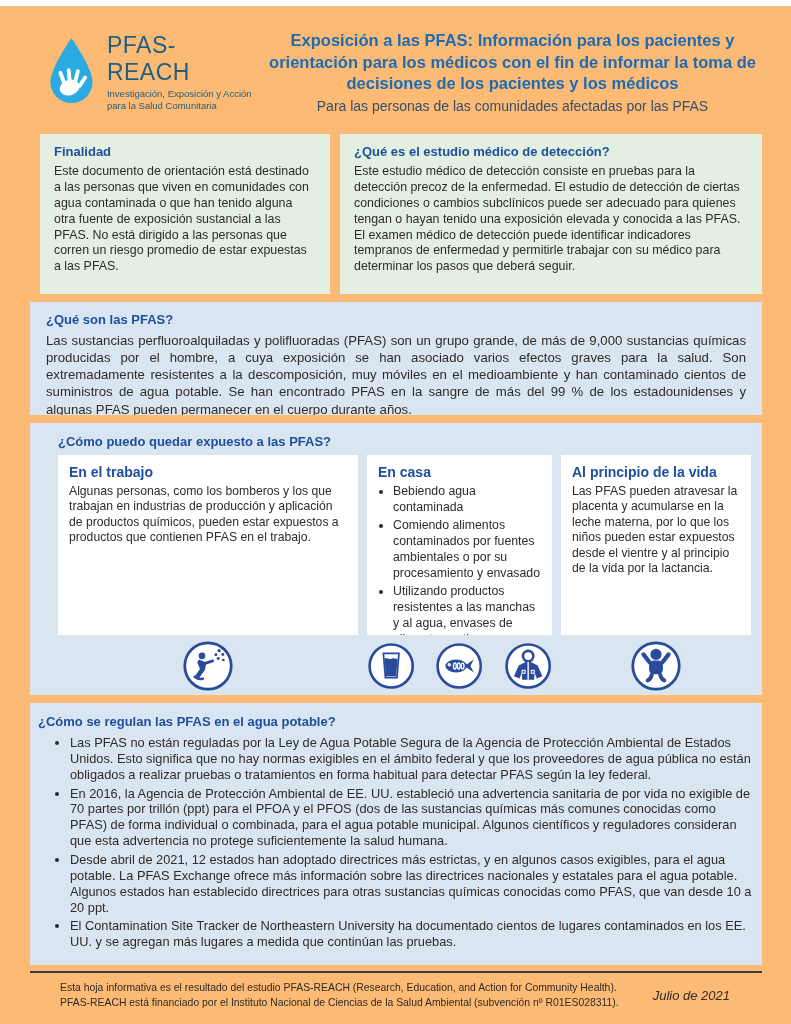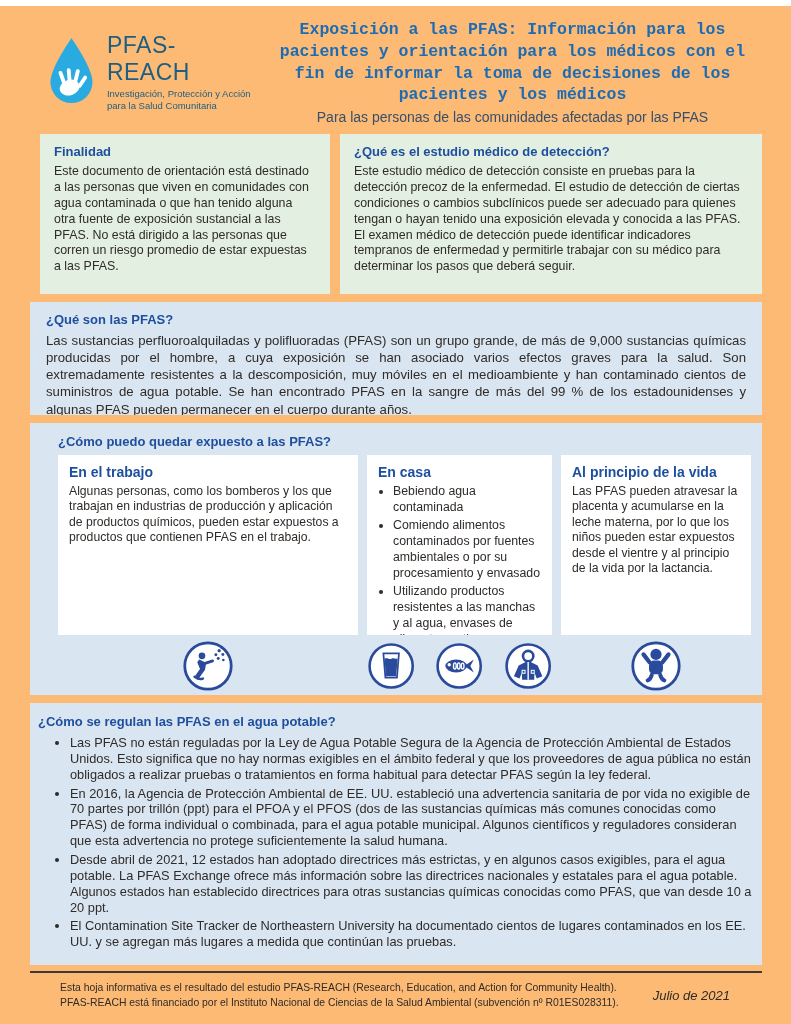--- a/index.html
+++ b/index.html
@@ -9,21 +9,21 @@
     background:#fdba74; overflow:hidden;
     font-family:"Liberation Sans", sans-serif; color:#2f2b28;
   }
   
   .header { display:flex; align-items:center; margin-top:14px; padding:0 28px 0 44px; height:104px; }
   .logo { display:flex; align-items:center; width:212px; flex:0 0 212px; }
   .logo-text { margin-left:8px; }
   .logo-name { font-size:23px; letter-spacing:.5px; color:#1d5e82; font-weight:400; }
   .logo-tagline { font-size:9.5px; color:#1d5e82; line-height:1.25; margin-top:2px; }
   .title-block { flex:1; text-align:center; padding-left:6px; }
-  .title-block h1 { font-size:16.5px; line-height:1.32; color:#1b6cb5; font-weight:bold;font-family:Liberation Mono, monospace; }
+  .title-block h1 { font-size:16.5px; line-height:1.32; color:#1b6cb5; font-weight:bold; }
   .subtitle { font-size:14px; color:#374f6b; margin-top:3px; }
   
   .green-row { display:flex; gap:10px; margin:10px 29px 0 40px; height:160px; }
   .green-box { background:#e3efe0; padding:10px 14px; overflow:hidden; }
   .green-box.left { flex:0 0 290px; }
   .green-box.right { flex:1; }
   .box-heading { font-size:13px; font-weight:bold; color:#1d4f9e; margin-bottom:5px; }
   .green-box p { font-size:12.4px; line-height:1.28; }
   
   .blue { background:#d9e5f1; margin:8px 29px 0 30px; overflow:hidden; }
@@ -61,21 +61,21 @@
         <g stroke="#ffffff" stroke-width="4.2" stroke-linecap="round">
           <line x1="22" y1="52" x2="18" y2="41"></line>
           <line x1="28" y1="50" x2="27" y2="38"></line>
           <line x1="34" y1="51" x2="37" y2="39"></line>
           <line x1="39" y1="55" x2="45" y2="46"></line>
         </g>
       </svg>
       <div class="logo-text">
         <div class="logo-name">PFAS-REACH</div>
         <div class="logo-tagline">
-          <div>Investigación, Protección y Acción</div>
+          <div>Investigación, Exposición y Acción</div>
           <div>para la Salud Comunitaria</div>
         </div>
       </div>
     </div>
     <div class="title-block">
       <h1>Exposición a las PFAS: Información para los pacientes y orientación para los médicos con el fin de informar la toma de decisiones de los pacientes y los médicos</h1>
       <div class="subtitle">Para las personas de las comunidades afectadas por las PFAS</div>
     </div>
   </header>
 

